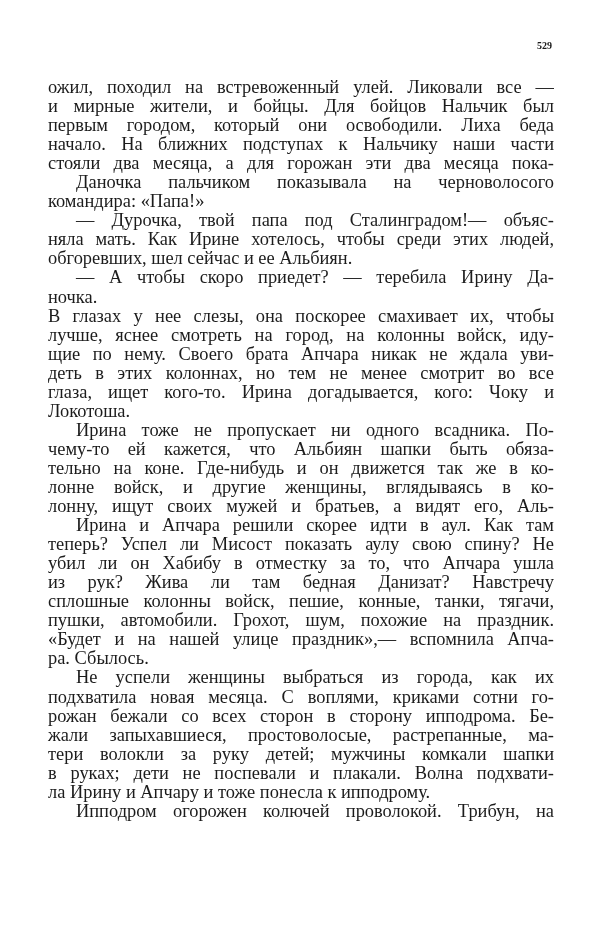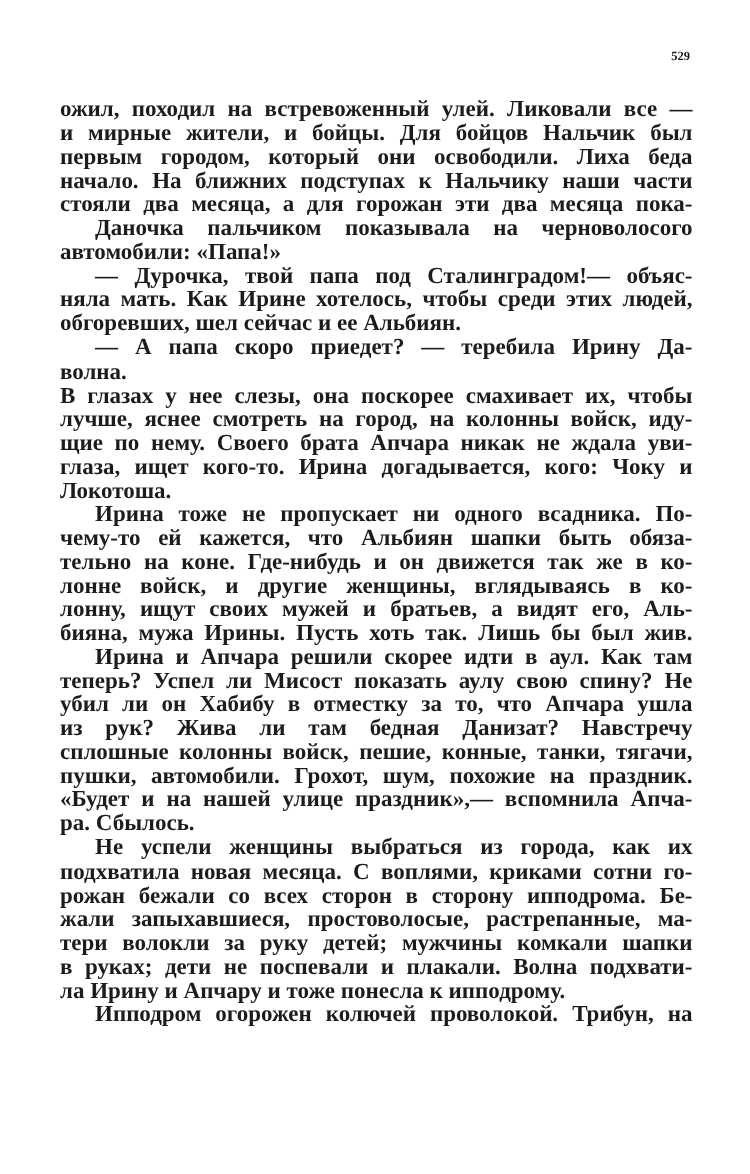--- a/index.html
+++ b/index.html
@@ -9,64 +9,64 @@
     font-family: "Liberation Serif", serif; font-weight: bold;
     font-size: 10px; color: #1a1a1a;
   }
   .text-block {
     position: absolute; left: 48px; top: 78px; width: 506px;
     font-family: "Liberation Serif", serif; font-size: 18.4px;
     line-height: 19.05px; color: #1c1c1c; text-align: justify;
     hyphens: manual;
   }
   .text-block p { margin: 0; }
-  .line { display: block; text-align: justify; text-align-last: justify; white-space: nowrap; font-weight: bold; }
+  .line { display: block; text-align: justify; text-align-last: justify; white-space: nowrap; }
   .line.last { text-align-last: left; }
   .indent { padding-left: 28px; }
 </style>
 </head>
 <body>
 
 <div class="page-number">529</div>
 
 <div class="text-block">
   <p>
     <span class="line">ожил, походил на встревоженный улей. Ликовали все —</span>
     <span class="line">и мирные жители, и бойцы. Для бойцов Нальчик был</span>
     <span class="line">первым городом, который они освободили. Лиха беда</span>
     <span class="line">начало. На ближних подступах к Нальчику наши части</span>
     <span class="line">стояли два месяца, а для горожан эти два месяца пока-</span>
   </p>
   <p>
     <span class="line indent">Даночка пальчиком показывала на черноволосого</span>
-    <span class="line last">автомобили: «Папа!»</span>
+    <span class="line last">командира: «Папа!»</span>
   </p>
   <p>
     <span class="line indent">— Дурочка, твой папа под Сталинградом!— объяс-</span>
     <span class="line">няла мать. Как Ирине хотелось, чтобы среди этих людей,</span>
     <span class="line last">обгоревших, шел сейчас и ее Альбиян.</span>
   </p>
   <p>
-    <span class="line indent">— А папа скоро приедет? — теребила Ирину Да-</span>
-    <span class="line last">волна.</span>
+    <span class="line indent">— А чтобы скоро приедет? — теребила Ирину Да-</span>
+    <span class="line last">ночка.</span>
   </p>
   <p>
     <span class="line">В глазах у нее слезы, она поскорее смахивает их, чтобы</span>
     <span class="line">лучше, яснее смотреть на город, на колонны войск, иду-</span>
     <span class="line">щие по нему. Своего брата Апчара никак не ждала уви-</span>
+    <span class="line">деть в этих колоннах, но тем не менее смотрит во все</span>
     <span class="line">глаза, ищет кого-то. Ирина догадывается, кого: Чоку и</span>
     <span class="line last">Локотоша.</span>
   </p>
   <p>
     <span class="line indent">Ирина тоже не пропускает ни одного всадника. По-</span>
     <span class="line">чему-то ей кажется, что Альбиян шапки быть обяза-</span>
     <span class="line">тельно на коне. Где-нибудь и он движется так же в ко-</span>
     <span class="line">лонне войск, и другие женщины, вглядываясь в ко-</span>
     <span class="line">лонну, ищут своих мужей и братьев, а видят его, Аль-</span>
-    <span class="line">бияна, мужа Ирины. Пусть хоть так. Лишь бы был жив.</span>
   </p>
   <p>
     <span class="line indent">Ирина и Апчара решили скорее идти в аул. Как там</span>
     <span class="line">теперь? Успел ли Мисост показать аулу свою спину? Не</span>
     <span class="line">убил ли он Хабибу в отместку за то, что Апчара ушла</span>
     <span class="line">из рук? Жива ли там бедная Данизат? Навстречу</span>
     <span class="line">сплошные колонны войск, пешие, конные, танки, тягачи,</span>
     <span class="line">пушки, автомобили. Грохот, шум, похожие на праздник.</span>
     <span class="line">«Будет и на нашей улице праздник»,— вспомнила Апча-</span>
     <span class="line last">ра. Сбылось.</span>

